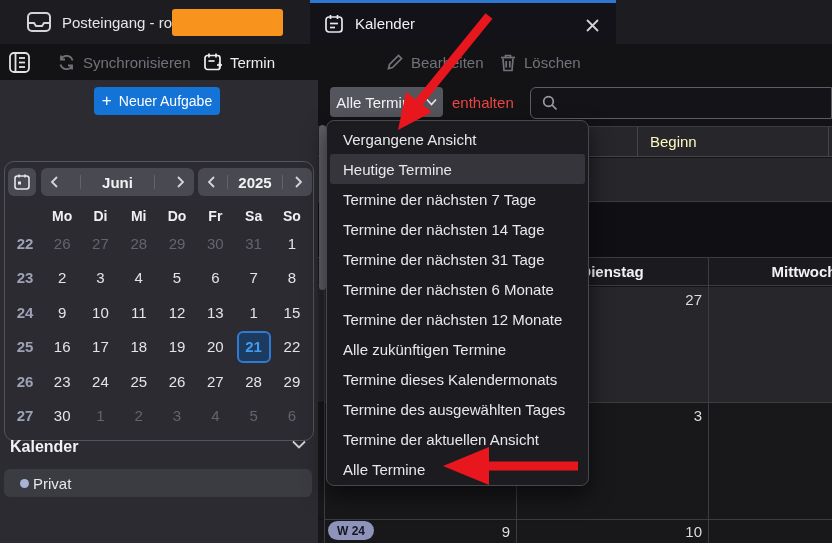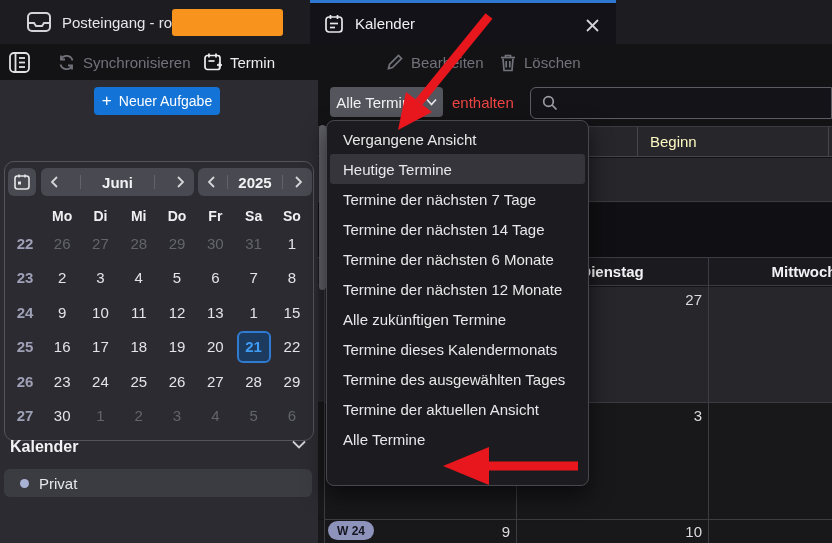--- a/index.html
+++ b/index.html
@@ -60,21 +60,21 @@
   .mm-wk { font-weight:bold; color:#9ea0b6; }
   .mm-day { color:#e4e4e8; width:100%; text-align:center; }
   .mm-day.muted { color:#64646d; }
   .sel-box { display:flex; align-items:center; justify-content:center; margin:0 auto;
     width:34px; height:32px; background:#1c3b5e; border:2px solid #2f7bd3; border-radius:6px;
     color:#3f9bf4; font-weight:bold; }
 
   .cal-section-title { position:absolute; left:10px; top:358px; font-size:16px; font-weight:bold; color:#f2f2f4; }
   .cal-section-chevron { position:absolute; right:12px; top:360px; color:#cfcfd4; }
   .cal-item { position:absolute; left:4px; top:389px; width:308px; height:28px;
-    background:#3b3b42; border-radius:6px; display:flex; align-items:center; padding-left:16px; gap:10px; }
+    background:#3b3b42; border-radius:6px; display:flex; align-items:center; padding-left:16px; gap:4px; }
   .cal-item .dot { width:9px; height:9px; border-radius:50%; background:#a9b3d6; }
 
   .side-scrollbar { position:absolute; left:319px; top:125px; width:7px; height:165px;
     background:#5f5f66; border-radius:4px; z-index:5; }
 
   
   .filter-btn { position:absolute; left:330px; top:87px; width:113px; height:30px;
     background:#55555d; border-radius:4px; color:#f2f2f4;
     display:flex; align-items:center; justify-content:center; gap:7px; z-index:6; }
   .contains-label { position:absolute; left:452px; top:87px; height:30px; display:flex; align-items:center; color:#ef4444; }
@@ -373,20 +373,21 @@
   <span class="mv-date" style="left:516px;top:407px">3</span>
   <span class="mv-date" style="left:324px;top:523px">9</span>
   <span class="mv-date" style="left:516px;top:523px">10</span>
   <span class="week-badge">W 24</span>
 
   <div class="dropdown">
     <div class="dd-item">Vergangene Ansicht</div>
     <div class="dd-item highlighted">Heutige Termine</div>
     <div class="dd-item">Termine der nächsten 7 Tage</div>
     <div class="dd-item">Termine der nächsten 14 Tage</div>
+    <div class="dd-item">Termine der nächsten 31 Tage</div>
     <div class="dd-item">Termine der nächsten 6 Monate</div>
     <div class="dd-item">Termine der nächsten 12 Monate</div>
     <div class="dd-item">Alle zukünftigen Termine</div>
     <div class="dd-item">Termine dieses Kalendermonats</div>
     <div class="dd-item">Termine des ausgewählten Tages</div>
     <div class="dd-item">Termine der aktuellen Ansicht</div>
     <div class="dd-item">Alle Termine</div>
   </div>
 
   <svg class="annotations" width="832" height="543" viewBox="0 0 832 543">

